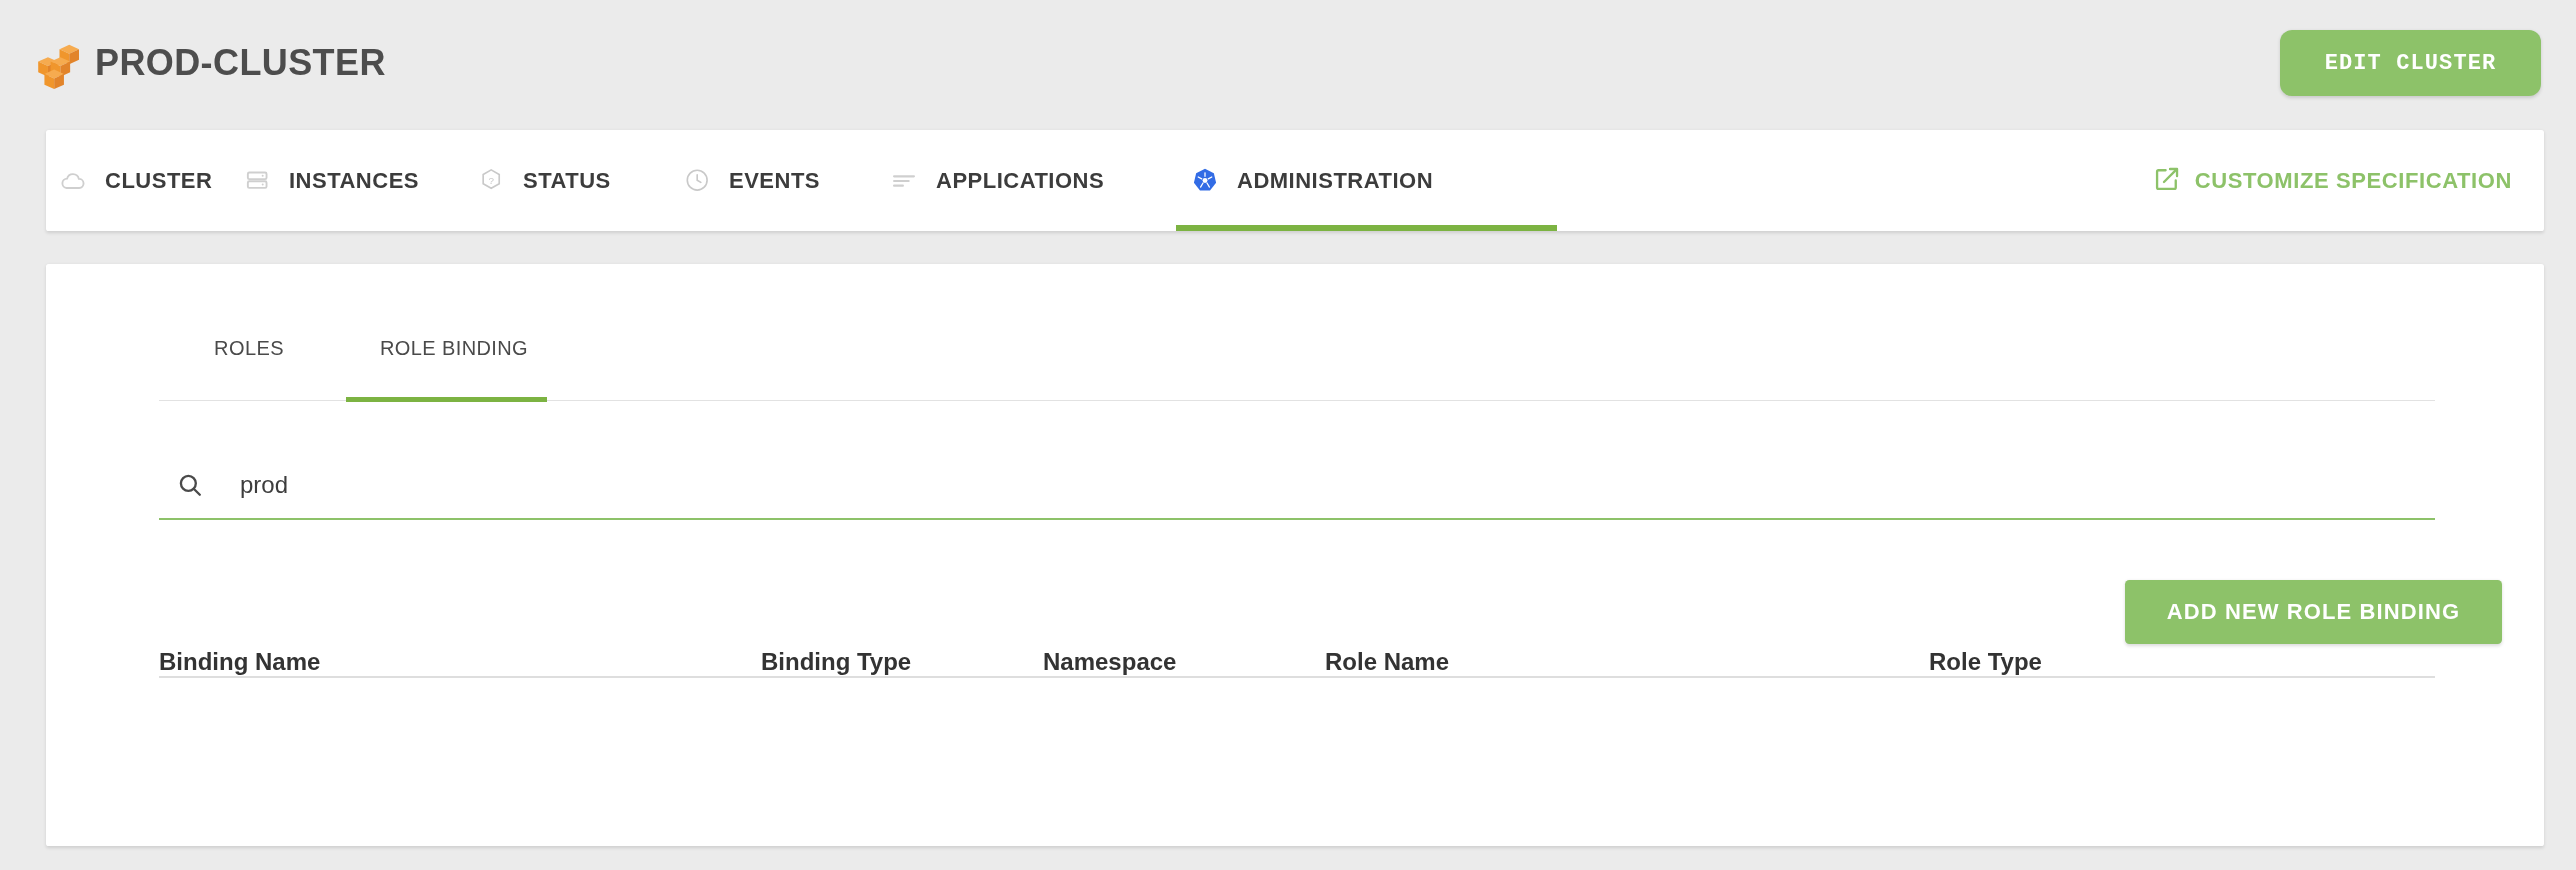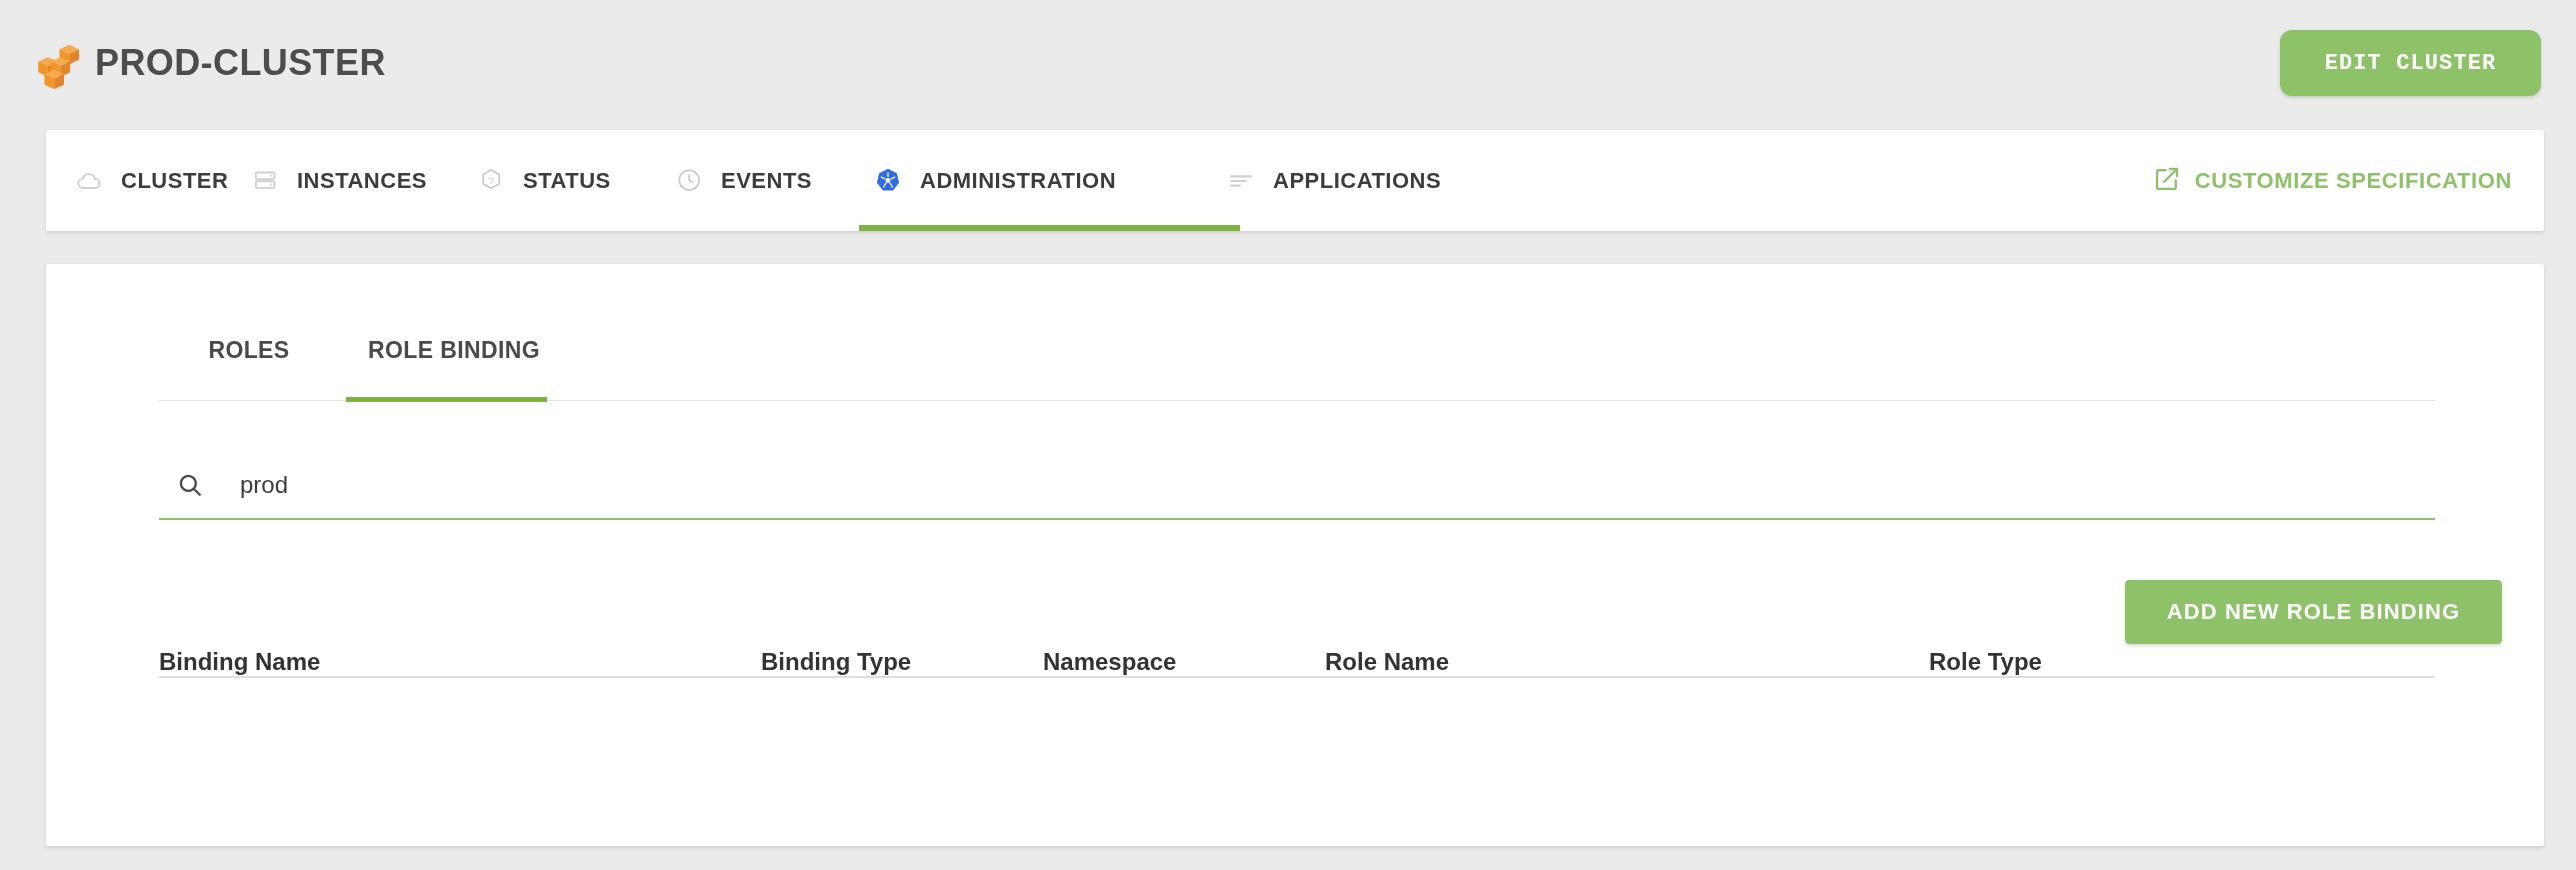--- a/index.html
+++ b/index.html
@@ -149,22 +149,22 @@
     justify-content: center;
     padding-top: 15px;
     cursor: pointer;
     background: none;
     border: none;
     font-family: "Liberation Sans", sans-serif;
   }
   .subtab-0 { width: 164px; }
   .subtab-1 { width: 164px; margin-left: 41px; }
   .subtab .subtab-label {
-    font-size: 23px;
-    font-weight: 700;
+    font-size: 20px;
+    font-weight: 400;
     letter-spacing: 0.4px;
     color: #4a4a4a;
     white-space: nowrap;
     margin-left: 16px;
   }
   .subtab .subtab-underline {
     position: absolute;
     left: -18.5px; right: -18.5px;
     bottom: -1.8px;
     height: 4.4px;
@@ -285,21 +285,21 @@
         </g>
       </svg>
     </span>
     <span class="brand-title">PROD-CLUSTER</span>
   </div>
 
   <button class="edit-cluster-button">EDIT CLUSTER</button>
 </div>
 
 <div class="nav-card">
-  <div class="nav-tabs" style="padding-left:28px;">
+  <div class="nav-tabs" style="padding-left:12px;gap:8px;">
 
     <div class="nav-tab" style="width:176px;">
       <span class="nav-icon">
         <svg width="28" height="28" viewBox="0 0 24 24" fill="none" stroke="#cfcfcf" stroke-width="1.6">
           <path d="M6.5 18a4 4 0 0 1 .4-7.98A5.2 5.2 0 0 1 17 10.2a3.6 3.6 0 0 1 .3 7.8H6.5z"></path>
         </svg>
       </span>
       <span class="nav-label">CLUSTER</span>
 
     </div>
@@ -329,51 +329,51 @@
     </div>
 
     <div class="nav-tab" style="width:199px;">
       <span class="nav-icon">
         <svg width="26.4" height="26.4" viewBox="0 0 24 24" fill="none" stroke="#c9c9c9" stroke-width="1.5">
           <circle cx="12" cy="12" r="9"></circle>
           <path d="M12 7.2V12l3.3 2" stroke-linecap="round"></path>
         </svg>
       </span>
       <span class="nav-label">EVENTS</span>
+
+    </div>
+
+    <div class="nav-tab" style="width:293px;">
+      <span class="nav-icon">
+        <svg width="28" height="28" viewBox="0 0 24 24" stroke="#cfcfcf" stroke-width="1.9" stroke-linecap="round">
+          <line x1="3.5" y1="8" x2="20.5" y2="8"></line>
+          <line x1="3.5" y1="12" x2="16" y2="12"></line>
+          <line x1="3.5" y1="16" x2="11" y2="16"></line>
+        </svg>
+      </span>
+      <span class="nav-label">APPLICATIONS</span>
 
     </div>
 
     <div class="nav-tab active" style="width:353px;">
       <span class="nav-icon">
         <svg width="28" height="28" viewBox="0 0 24 24">
           <polygon points="12,1.6 19.6,5.3 21.5,13.5 16.3,20.2 7.7,20.2 2.5,13.5 4.4,5.3" fill="#326ce5"></polygon>
           <g fill="none" stroke="#ffffff" stroke-width="1.1" stroke-linecap="round">
             <circle cx="12" cy="11.6" r="2.1" fill="#ffffff" stroke="none"></circle>
             <line x1="12" y1="5.0" x2="12" y2="8.0"></line>
             <line x1="6.2" y1="8.6" x2="9.2" y2="10.2"></line>
             <line x1="17.8" y1="8.6" x2="14.8" y2="10.2"></line>
             <line x1="8.2" y1="17.2" x2="10.3" y2="13.7"></line>
             <line x1="15.8" y1="17.2" x2="13.7" y2="13.7"></line>
           </g>
         </svg>
       </span>
       <span class="nav-label">ADMINISTRATION</span>
       <span class="nav-underline"></span>
-    </div>
-
-    <div class="nav-tab" style="width:293px;">
-      <span class="nav-icon">
-        <svg width="28" height="28" viewBox="0 0 24 24" stroke="#cfcfcf" stroke-width="1.9" stroke-linecap="round">
-          <line x1="3.5" y1="8" x2="20.5" y2="8"></line>
-          <line x1="3.5" y1="12" x2="16" y2="12"></line>
-          <line x1="3.5" y1="16" x2="11" y2="16"></line>
-        </svg>
-      </span>
-      <span class="nav-label">APPLICATIONS</span>
-
     </div>
   </div>
 
   <a class="customize-link">
     <span class="nav-icon">
       <svg width="28" height="28" viewBox="0 0 24 24" fill="none" stroke="#8dc269" stroke-width="2" stroke-linecap="round" stroke-linejoin="round">
         <path d="M19.5 13.2v6.1a1.2 1.2 0 0 1-1.2 1.2H4.7a1.2 1.2 0 0 1-1.2-1.2V5.7a1.2 1.2 0 0 1 1.2-1.2h6.1"></path>
         <polyline points="14.6,3.4 20.6,3.4 20.6,9.4"></polyline>
         <line x1="9.4" y1="14.6" x2="20.2" y2="3.8"></line>
       </svg>

